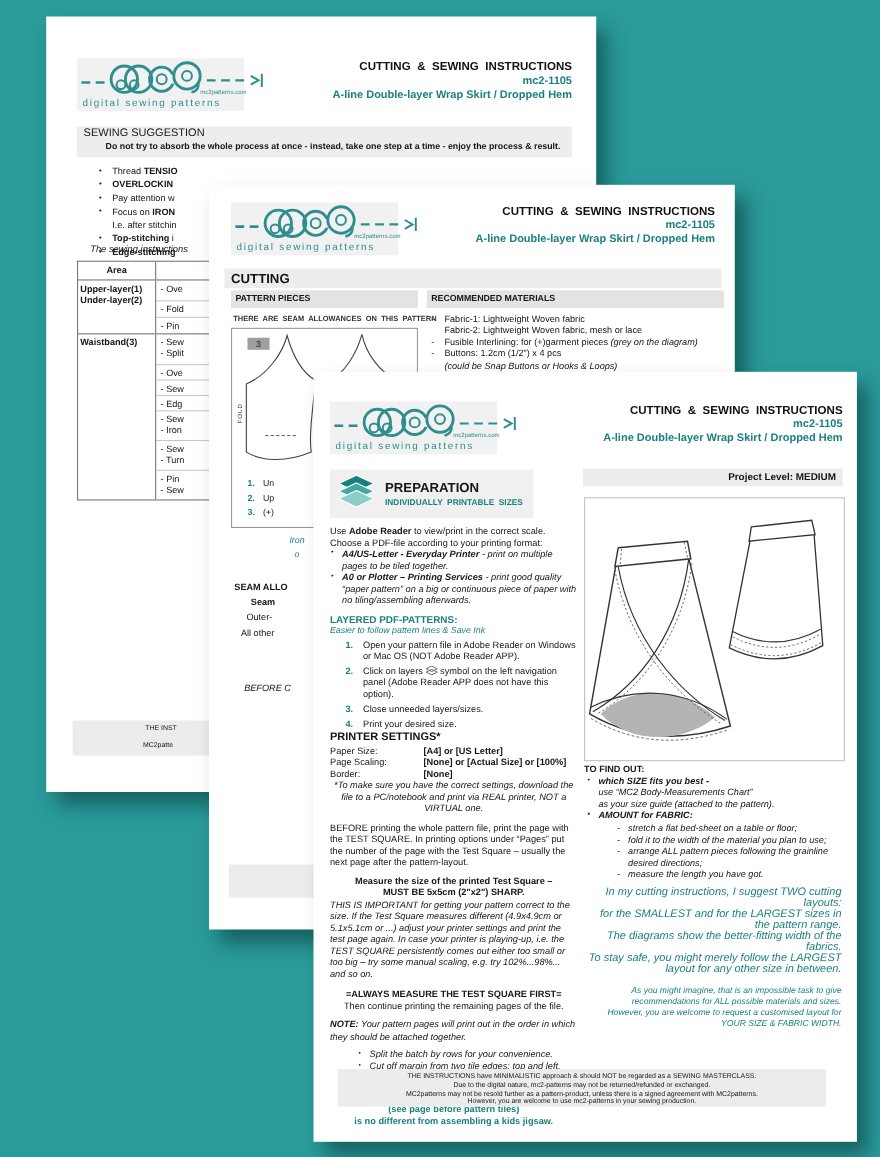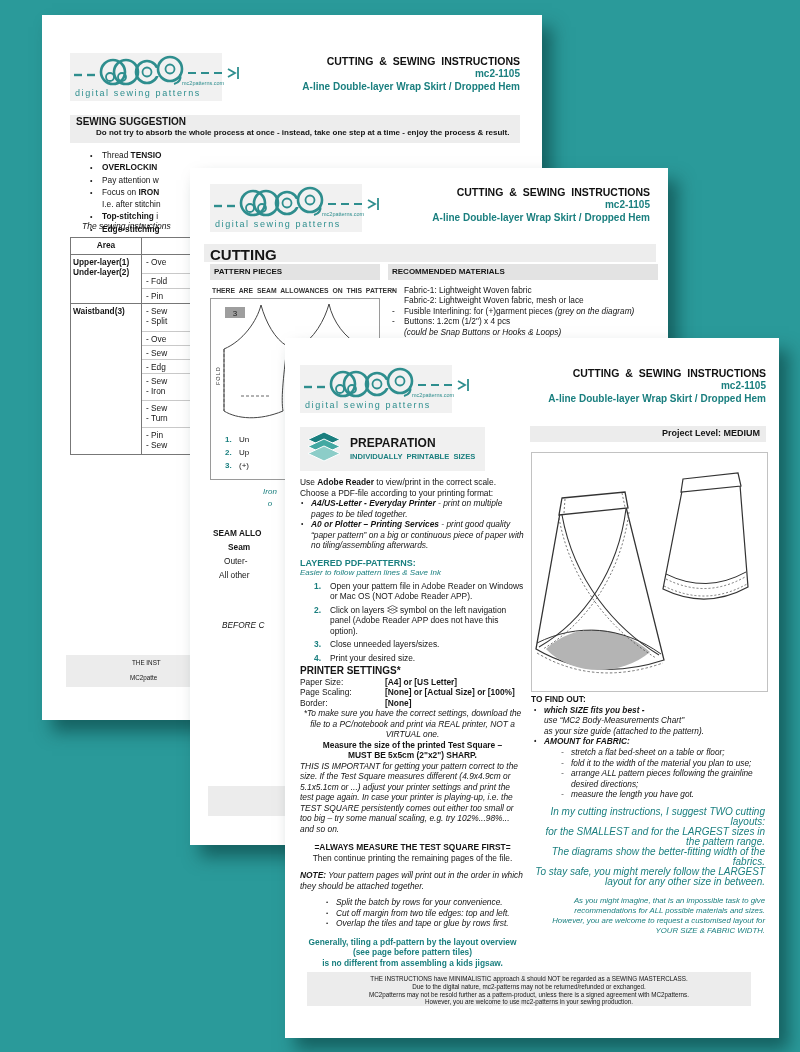--- a/index.html
+++ b/index.html
@@ -16,41 +16,41 @@
   .p2 .hdr{left:20px;right:18px;top:16px}
   .p3 .hdr{left:15px;right:13px;top:27px}
   .logo-box{width:152px;height:48px;background:#f1f1f1}
   .titles{text-align:right;padding-top:2px}
   .t1{font-size:10.5px;font-weight:bold;word-spacing:3px;color:#111}
   .t2{font-size:10px;font-weight:bold;color:#1a7f7f;margin-top:1px}
   .t3{font-size:10px;font-weight:bold;color:#1a7f7f;margin-top:2px}
 
   
   .band1{position:absolute;left:28px;right:22px;top:100px;height:28px;background:#ededed}
-  .band1-title{font-size:10px;font-weight:bold;padding:1px 0 0 6px}
+  .band1-title{font-size:10px;font-weight:normal;padding:1px 0 0 6px}
   .band1-note{font-size:8px;font-weight:bold;padding:1px 0 0 26px}
   .b1-list{position:absolute;left:46px;top:134px;width:150px}
   .brow{position:relative;padding-left:14px;font-size:8.3px;line-height:12.3px;white-space:nowrap}
   .brow.dot::before{content:"•";position:absolute;left:2px;font-size:7px;top:1px}
   .b1-italic{position:absolute;left:40px;top:206px;font-size:8.5px;font-style:italic;white-space:nowrap}
   .tbl{position:absolute;left:28px;top:222px;width:380px;border:1px solid #777;font-size:8.3px}
   .trow{display:flex;border-top:1px solid #777}
   .trow.first{border-top:none}
   .tc1{width:66px;border-right:1px solid #777;padding:2px 2px;font-weight:bold}
   .tc1.center{text-align:center}
   .tc2stack{flex:1}
   .sub{border-top:1px solid #c9c9c9;padding:2px 0 0 4px;box-sizing:border-box}
   .sub.nf{border-top:none}
   .thead-h{height:16px}
   .p1-footer-box{position:absolute;left:24px;top:640px;width:450px;height:32px;background:#ececec}
   .p1f{position:absolute;font-size:6.3px;white-space:nowrap}
 
   
   .band2{position:absolute;left:14px;right:12px;top:76px;height:18px;background:#ededed}
-  .band2-title{font-size:15px;font-weight:bold;padding:2px 0 0 6px}
+  .band2-title{font-size:12px;font-weight:bold;padding:2px 0 0 6px}
   .subbar{position:absolute;height:16px;background:#e3e3e3;font-size:8px;font-weight:bold;padding-top:3px;box-sizing:border-box}
   .sb-left{left:20px;top:96px;width:170px;padding-left:4px}
   .sb-right{left:198px;top:96px;width:270px;padding-left:4px}
   .allow-note{position:absolute;left:22px;top:119px;font-size:6.8px;font-weight:bold;color:#333;word-spacing:2px}
   .diagram-box{position:absolute;left:20px;top:130px;width:168px;height:180px;border:1px solid #9a9a9a;background:#fff}
   .legend{position:absolute;left:14px;top:134px;font-size:8px;line-height:13px}
   .legend .num{color:#1a7f7f;font-weight:bold;display:inline-block;width:14px}
   .iron-note{position:absolute;left:20px;top:318px;width:120px;text-align:center;color:#1a7f7f;font-style:italic;font-size:8px;line-height:12px}
   .frag{position:absolute;font-size:8.3px;white-space:nowrap}
   .mat-list{position:absolute;left:198px;top:117px;width:266px;font-size:8.3px;line-height:10.4px}
@@ -403,20 +403,21 @@
             <span class="lab">Page Scaling:</span>
             <span class="bld">[None] or [Actual Size] or [100%]</span>
           </div>
         <div class="pset">
             <span class="lab">Border:</span>
             <span class="bld">[None]</span>
           </div>
         <div class="rnote">*To make sure you have the correct settings, download the file to a PC/notebook and print via REAL printer, NOT a VIRTUAL one.</div>
       </div>
 
+      <div class="blk" style="margin-top:7px">BEFORE printing the whole pattern file, print the page with the TEST SQUARE. In printing options under “Pages” put the number of the page with the Test Square – usually the next page after the pattern-layout.</div>
       <div class="ctr bld">Measure the size of the printed Test Square –</div>
       <div class="ctr bld">MUST BE 5x5cm (2"x2") SHARP.</div>
       <div class="it">THIS IS IMPORTANT for getting your pattern correct to the size. If the Test Square measures different (4.9x4.9cm or 5.1x5.1cm or ...) adjust your printer settings and print the test page again. In case your printer is playing-up, i.e. the TEST SQUARE persistently comes out either too small or too big –  try some manual scaling, e.g. try 102%...98%... and so on.</div>
 
       <div class="ctr bld" style="margin-top:8px">=ALWAYS MEASURE THE TEST SQUARE FIRST=</div>
       <div class="ctr">Then continue printing the remaining pages of the file.</div>
 
       <div style="margin-top:7px">
         <span class="bit">NOTE:</span><span class="it"> Your pattern pages will print out in the order in which they should be attached together.</span>
       </div>

